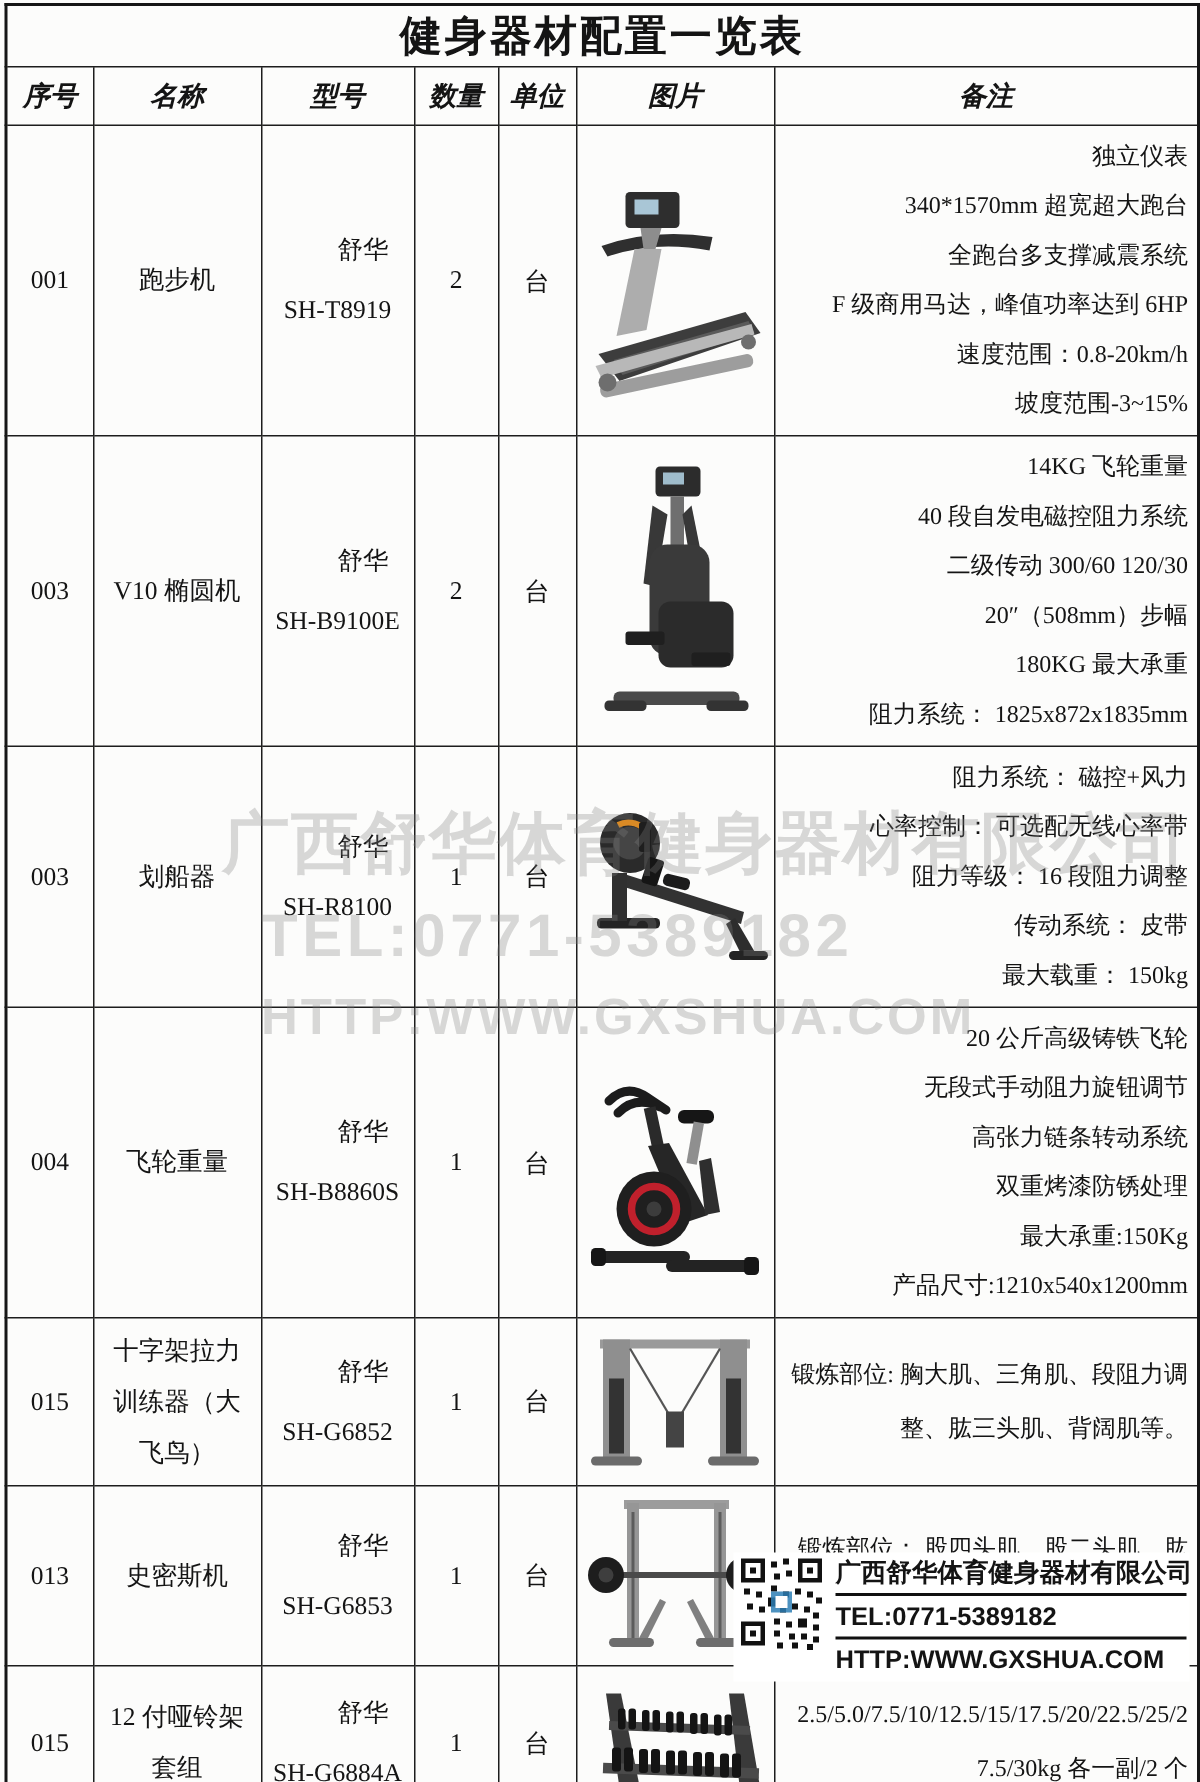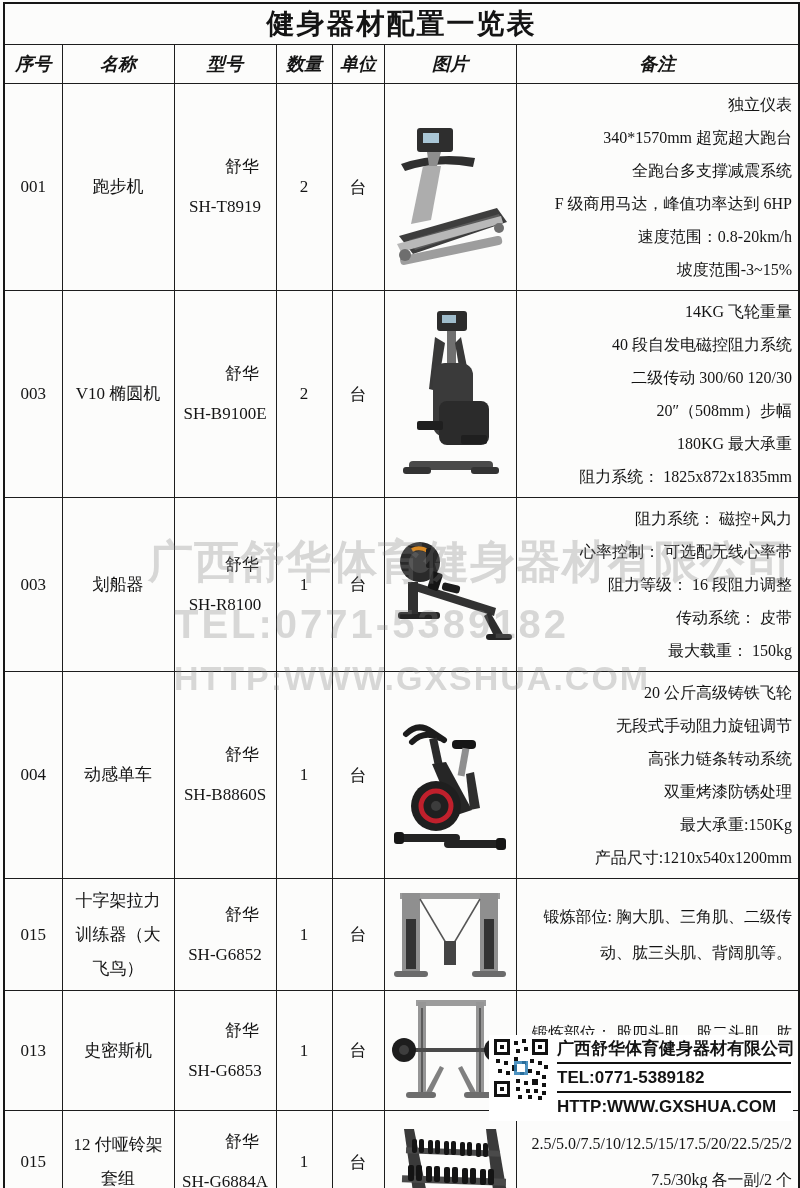--- a/index.html
+++ b/index.html
@@ -257,21 +257,21 @@
       <div class="remark-line">心率控制： 可选配无线心率带</div>
       <div class="remark-line">阻力等级： 16 段阻力调整</div>
       <div class="remark-line">传动系统： 皮带</div>
       <div class="remark-line">最大载重： 150kg</div>
     </td>
   </tr>
 
   <tr class="row-3">
     <td class="c-no">004</td>
     <td class="c-name">
-      <div class="name-text">动感单车</div>
+      <div class="name-text">飞轮重量</div>
     </td>
     <td class="c-model">
       <div class="brand">舒华</div>
       <div class="code">SH-B8860S</div>
     </td>
     <td class="c-qty">1</td>
     <td class="c-unit">台</td>
     <td class="c-img">
       <svg width="124" height="170" viewBox="0 0 124 170">
         <path d="M18 44 Q30 32 44 42 M24 52 Q36 40 52 48 M44 42 L56 50" stroke="#1c1c1c" stroke-width="6" fill="none" stroke-linecap="round"></path>
@@ -318,21 +318,21 @@
         <rect x="18" y="34" width="10" height="50" fill="#333"></rect>
         <rect x="96" y="34" width="10" height="50" fill="#333"></rect>
         <line x1="32" y1="14" x2="58" y2="58" stroke="#555" stroke-width="1.5"></line>
         <line x1="92" y1="14" x2="66" y2="58" stroke="#555" stroke-width="1.5"></line>
         <rect x="56" y="56" width="12" height="24" fill="#444"></rect>
         <rect x="6" y="86" width="34" height="6" rx="3" fill="#6b6b6b"></rect>
         <rect x="84" y="86" width="34" height="6" rx="3" fill="#6b6b6b"></rect>
       </svg>
     </td>
     <td class="c-remarks">
-      <div class="remark-wrap">锻炼部位: 胸大肌、三角肌、二级传动、肱三头肌、背阔肌等。</div>
+      <div class="remark-wrap">锻炼部位: 胸大肌、三角肌、段阻力调整、肱三头肌、背阔肌等。</div>
     </td>
   </tr>
 
   <tr class="row-5">
     <td class="c-no">013</td>
     <td class="c-name">
       <div class="name-text">史密斯机</div>
     </td>
     <td class="c-model">
       <div class="brand">舒华</div>

